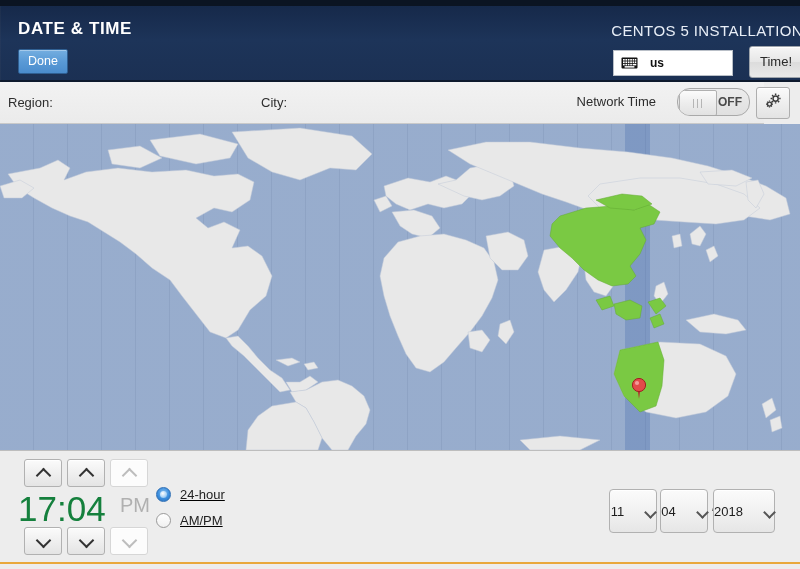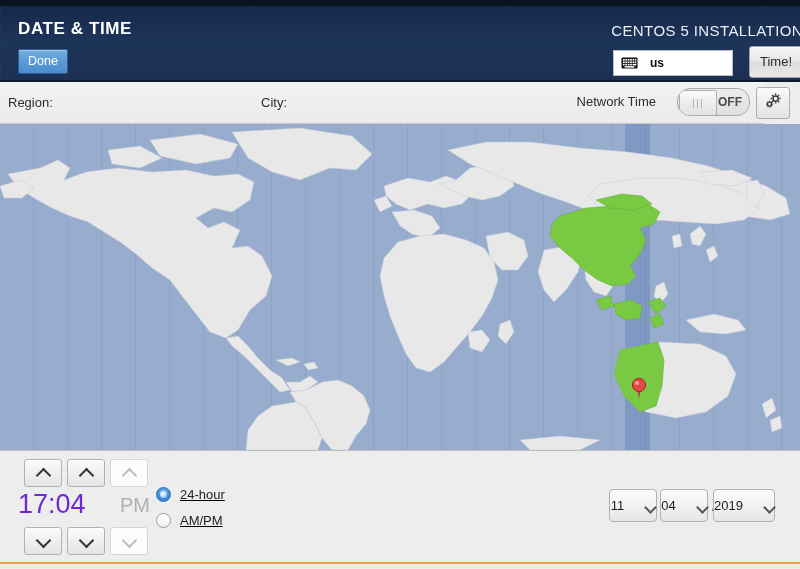--- a/index.html
+++ b/index.html
@@ -144,39 +144,39 @@
   .vchev{width:13px;height:8px;position:relative;}
   .vchev:before{
     content:"";position:absolute;left:1px;top:1px;width:9px;height:9px;
     border-left:2.4px solid #333;border-top:2.4px solid #333;
     transform:rotate(45deg);
   }
   .vchev.down:before{border-left:none;border-top:none;
     border-right:2.4px solid #333;border-bottom:2.4px solid #333;left:1px;top:-2px;}
   .spin.disabled .vchev:before{border-color:#bdbdbd;}
   .timetxt{
-    position:absolute;left:18px;top:489px;font-size:27px;color:#6d28d9;letter-spacing:0px;text-align:right;
+    position:absolute;left:18px;top:489px;font-size:35px;color:#15803d;letter-spacing:0px;text-align:right;
   }
   .ampmtxt{position:absolute;left:120px;top:494px;font-size:20px;color:#b0b0b0;}
   .radio-row{position:absolute;display:flex;cursor:pointer;text-decoration:underline;}
   .radio{
     width:15px;height:15px;border-radius:50%;
     border:1px solid #9a9a9a;
     background:linear-gradient(180deg,#ffffff 0%,#f0f0f0 100%);
     box-sizing:border-box;position:relative;flex:0 0 auto;
   }
   .radio.on{border-color:#2f6fb5;
     background:radial-gradient(circle at 50% 38%,#8fc3f0 0%,#3a8ddd 55%,#2a6fb8 100%);}
   .radio.on:after{
     content:"";position:absolute;left:3px;top:3px;width:7px;height:7px;border-radius:50%;
     background:radial-gradient(circle at 40% 35%,#ffffff 0%,#a8d2f5 60%,#4f9ae0 100%);
   }
   .radio-lbl{font-size:13px;color:#222;margin-left:9px;}
   .datebtn{
-    position:absolute;height:33px;border:1px solid #b1b1b1;border-radius:4px;
+    position:absolute;height:44px;border:1px solid #b1b1b1;border-radius:4px;
     background:linear-gradient(180deg,#fbfbfb 0%,#f1f1f1 52%,#e6e6e6 100%);
     display:flex;align-items:center;justify-content:center;gap:22px;cursor:pointer;
     box-sizing:border-box;box-shadow:inset 0 1px 0 #ffffff;
   }
   .datebtn .dv{font-size:13px;color:#1d1d1d;}
   .slash{position:absolute;top:498px;font-size:13px;color:#555;}
   .orangeline{position:absolute;top:562px;left:0;width:800px;height:2px;background:#e9a83c;}
   .footer{position:absolute;top:564px;left:0;width:800px;height:5px;background:#ededed;}
 </style>
 </head>
@@ -407,21 +407,21 @@
     </div>
     <span class="slash" style="left:661px;top:48px;">/</span>
 
     <div class="datebtn" style="left:660px;top:38px;width:48px;">
       <span class="dv">04</span>
       <span class="chev"></span>
     </div>
     <span class="slash" style="left:712px;top:48px;">/</span>
 
     <div class="datebtn" style="left:713px;top:38px;width:62px;">
-      <span class="dv">2019</span>
+      <span class="dv">2018</span>
       <span class="chev"></span>
     </div>
   </div>
 
   <div class="timetxt">
     <span>17</span><span>:</span><span>04</span>
   </div>
   <div class="ampmtxt">PM</div>
 
   <div class="orangeline"></div>

